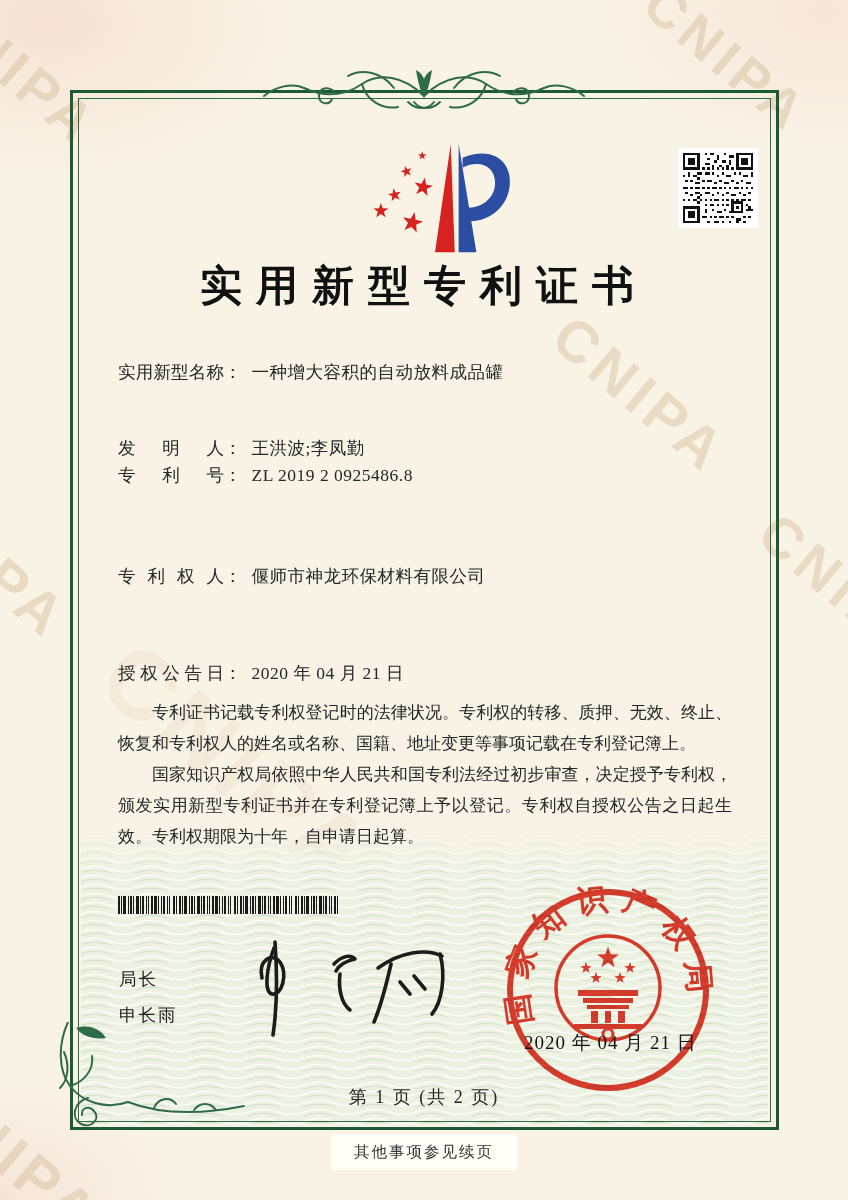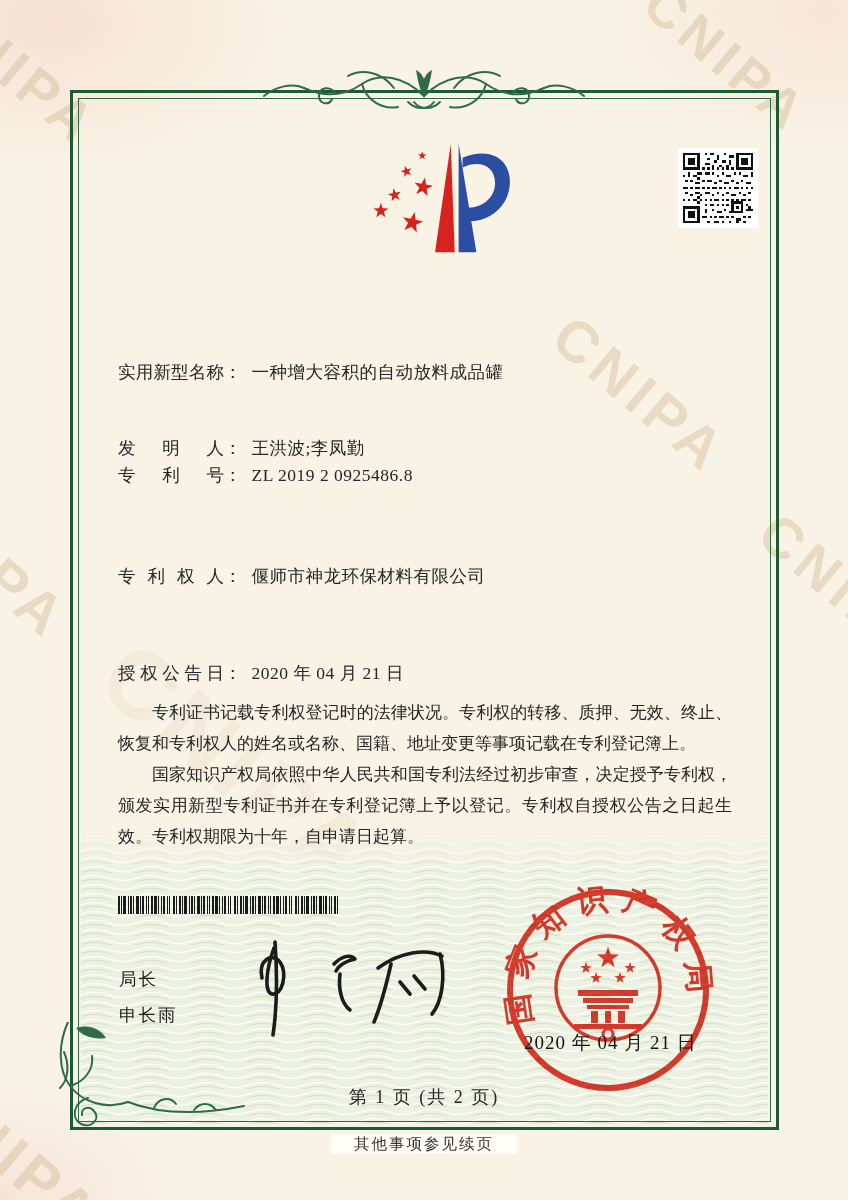--- a/index.html
+++ b/index.html
@@ -50,21 +50,21 @@
   .signer{position:absolute;left:119px;top:967px;font-family:"Liberation Sans","DejaVu Sans",sans-serif;font-size:17.5px;color:#222;}
   .signer div{margin-bottom:12px;letter-spacing:2px;}
   .signature{position:absolute;left:228px;top:930px;width:230px;height:115px;}
   .seal{position:absolute;left:502px;top:884px;width:212px;height:212px;mix-blend-mode:multiply;opacity:.94;}
   .seal-date{
     position:absolute;left:524px;top:1030px;font-size:19px;letter-spacing:1px;color:#141414;
     white-space:nowrap;z-index:5;
   }
   .page-num{position:absolute;left:80px;right:80px;top:1085px;text-align:center;font-size:18px;letter-spacing:2px;}
   .footer-note{
-    position:absolute;left:331px;top:1134px;width:186px;height:20px;background:#fffdf6;
+    position:absolute;left:331px;top:1134px;width:186px;height:36px;background:#fffdf6;
     display:flex;align-items:center;justify-content:center;font-size:15.5px;letter-spacing:2px;color:#333;
   }
   .nowrap{white-space:nowrap;}
 </style>
 </head>
 <body>
 
 <div class="page">
 
   <div class="wm" style="left:-42px;top:-20px;font-size:56px;">CNIPA</div>
@@ -160,20 +160,21 @@
       M0 14h2v1H0z M3 14h1v1H3z M5 14h1v1H5z M8 14h1v1H8z M10 14h1v1h-1z M12 14h2v1h-2z M15 14h1v1h-1z M17 14h1v1h-1z M19 14h1v1h-1z M21 14h2v1h-2z M24 14h1v1h-1z M26 14h1v1h-1z M28 14h1v1h-1z
       M1 16h1v1H1z M3 17h1v1H3z M5 16h1v1H5z M7 17h1v1H7z M9 16h2v1H9z M12 17h1v1h-1z M14 16h1v1h-1z M16 17h1v1h-1z M18 16h1v1h-1z M20 17h2v1h-2z M23 16h1v1h-1z M25 17h1v1h-1z M27 16h1v1h-1z
       M0 19h1v1H0z M2 19h1v1H2z M4 19h2v1H4z M7 19h1v1H7z M9 19h1v1H9z M11 19h1v1h-1z M13 19h2v1h-2z M16 19h1v1h-1z M18 19h1v1h-1z M20 19h1v1h-1z M22 19h1v1h-1z M24 19h2v1h-2z M27 19h1v1h-1z
       M20 20h5v5h-5z M21 21v3h3v-3z M22 22h1v1h-1z
       M9 21h1v1H9z M11 21h2v1h-2z M14 21h1v1h-1z M16 21h1v1h-1z M18 21h1v1h-1z M26 21h1v1h-1z M27 22h1v1h-1z
       M9 23h1v2H9z M12 23h1v1h-1z M14 24h2v1h-2z M17 23h1v1h-1z M19 24h1v1h-1z M26 23h2v1h-2z M28 23h1v1h-1z
       M8 26h2v1H8z M11 26h1v1h-1z M13 26h1v1h-1z M15 26h2v1h-2z M18 26h1v1h-1z M20 26h1v1h-1z M22 27h2v1h-2z M25 26h1v1h-1z M27 26h1v1h-1z
       M10 28h1v1h-1z M13 28h2v1h-2z M16 28h1v1h-1z M19 28h1v1h-1z M22 28h1v1h-1z M25 28h1v1h-1z"></path>
   </svg>
 
+  <div class="title nowrap">实用新型专利证书</div>
 
   <div class="row" style="top:360px;">
     <span class="lbl">实用新型名称</span><span class="colon">：</span><span class="val">一种增大容积的自动放料成品罐</span>
   </div>
   <div class="row" style="top:412px;margin-top:24px;">
     <span class="lbl">发明人</span><span class="colon">：</span><span class="val">王洪波;李凤勤</span>
   </div>
   <div class="row" style="top:463px;">
     <span class="lbl">专利号</span><span class="colon">：</span><span class="val">ZL 2019 2 0925486.8</span>
   </div>

